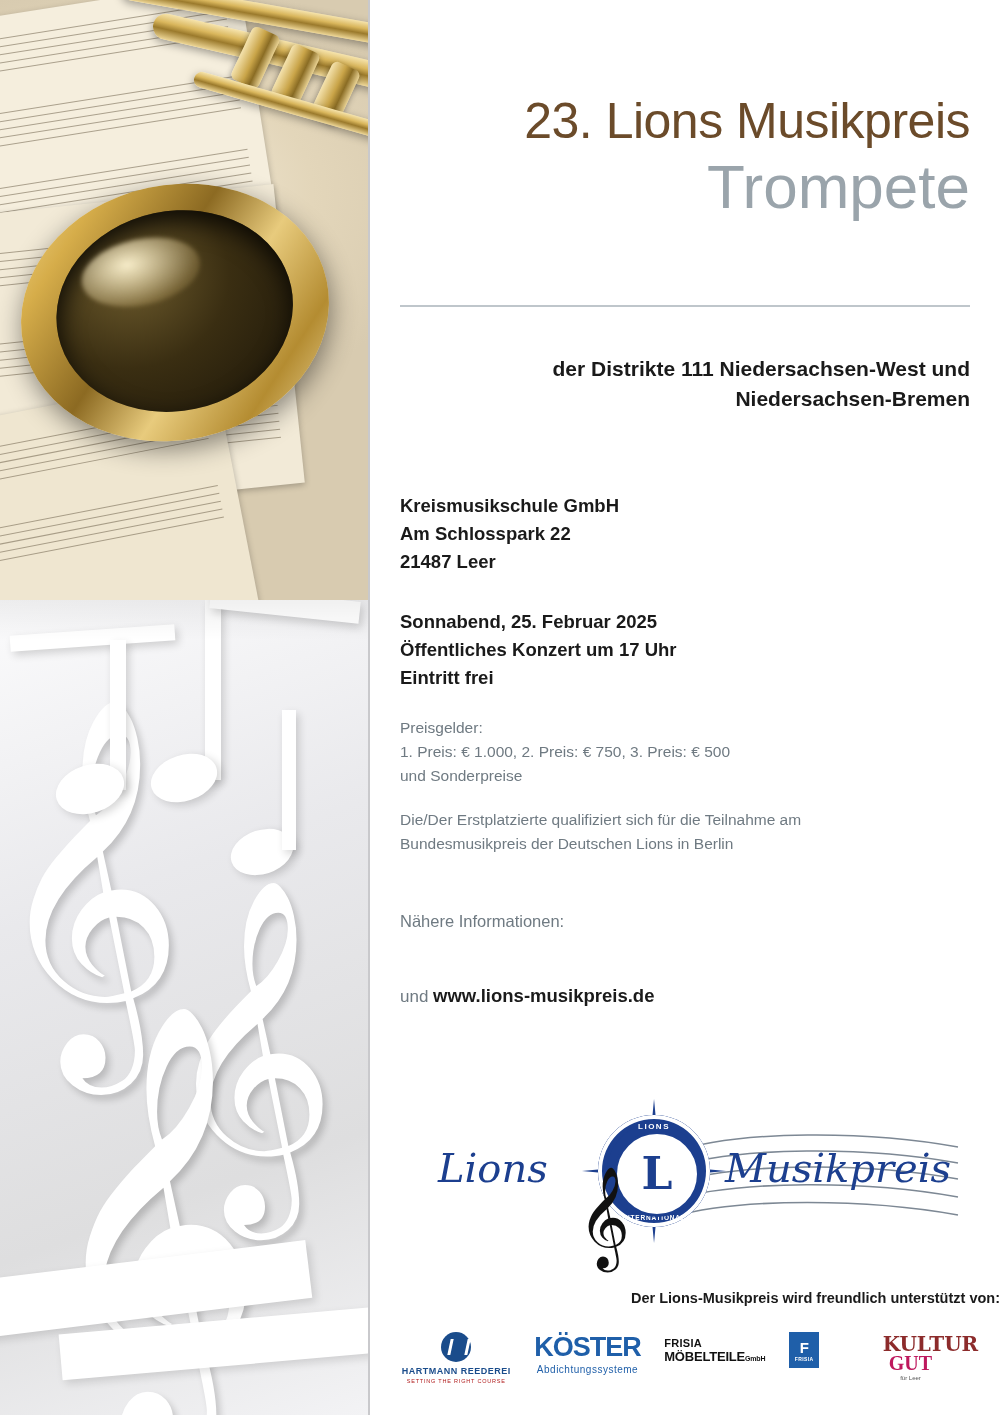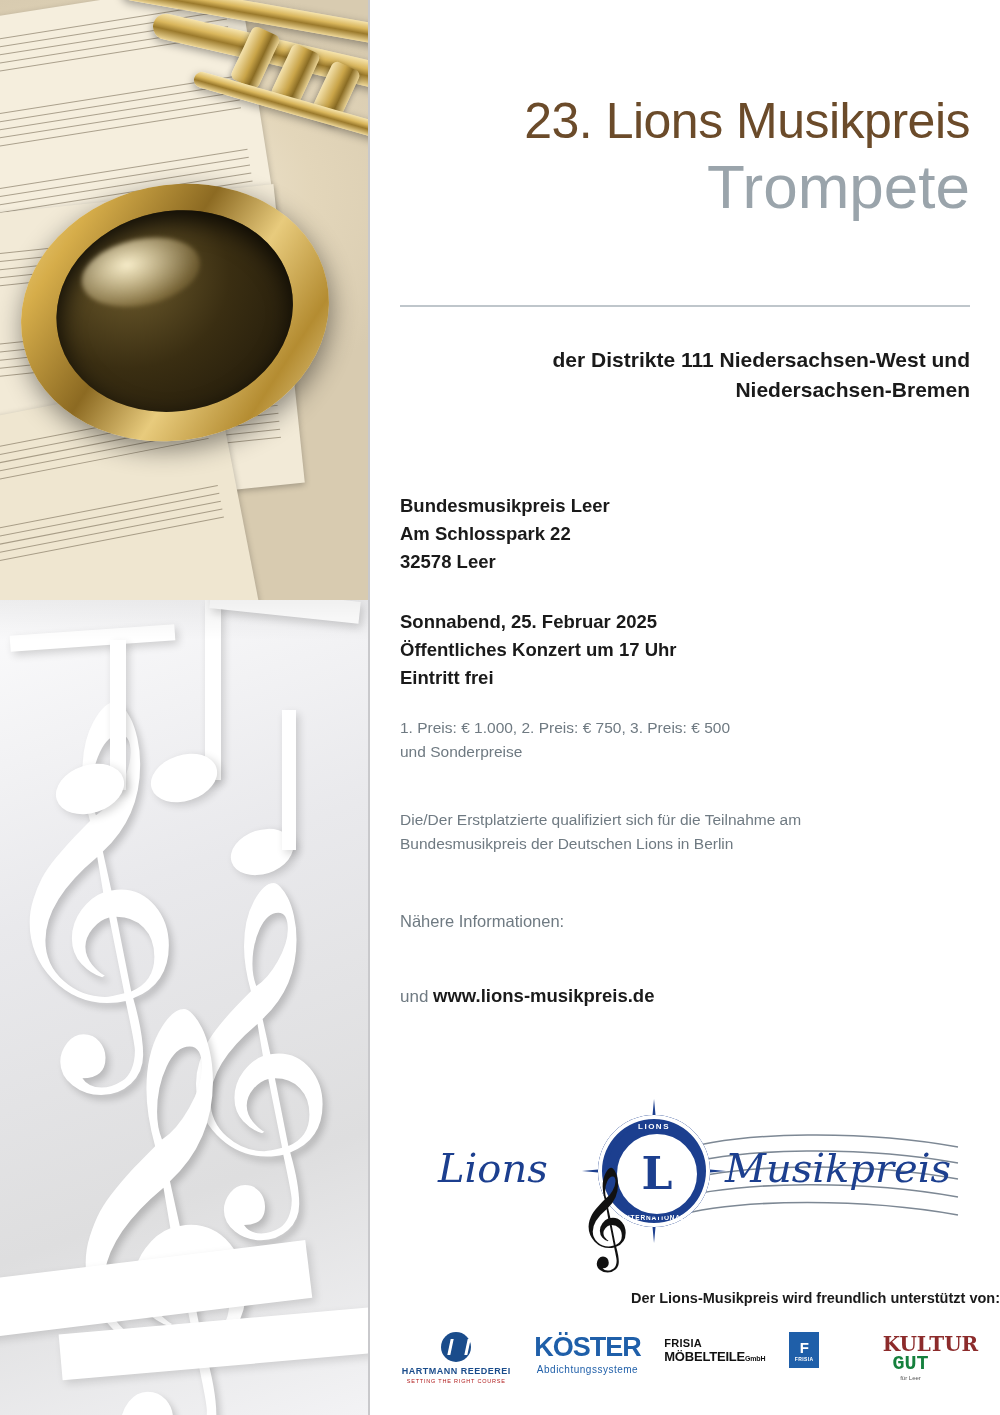--- a/index.html
+++ b/index.html
@@ -172,21 +172,21 @@
   .rule {
     position: absolute;
     left: 30px; top: 305px;
     width: 570px;
     height: 2px;
     background: #bfc6cb;
   }
 
   .district {
     position: absolute;
-    left: 30px; top: 345px;
+    left: 30px; top: 354px;
     width: 570px;
     text-align: right;
     font-size: 21px;
     font-weight: bold;
     color: #1a1a1a;
     line-height: 1.45;
   }
 
   .block {
     position: absolute;
@@ -329,22 +329,22 @@
     display:flex; flex-direction:column; align-items:center; justify-content:center;
     font-size: 15px; font-weight: bold;
   }
   .sp-frisia .box span { font-size: 5px; letter-spacing: .4px; }
 
   .sp-kultur .n1 {
     font-family: "DejaVu Serif", serif;
     font-size: 20px; color: #8c2b2b; font-weight: bold; margin-left: 40px;
   }
   .sp-kultur .n2 {
-    font-family: Liberation Mono, monospace;
-    font-size: 20px; color: #15803d; font-weight: bold; margin-top: -4px;
+    font-family: Liberation Serif, serif;
+    font-size: 20px; color: #be185d; font-weight: bold; margin-top: -4px;
   }
   .sp-kultur .n3 { font-size: 6px; color: #555; }
 </style>
 </head>
 <body>
 
 <div class="poster">
 
   <div class="left-col">
 
@@ -442,32 +442,33 @@
     </div>
 
     <div class="rule"></div>
 
     <div class="district">
       <div>der Distrikte 111 Niedersachsen-West und</div>
       <div>Niedersachsen-Bremen</div>
     </div>
 
     <div class="block venue">
-      <div>Bundesmusikpreis Leer</div>
+      <div>Kreismusikschule GmbH</div>
       <div>Am Schlosspark 22</div>
-      <div>32578 Leer</div>
+      <div>21487 Leer</div>
     </div>
 
     <div class="block date">
       <div>Sonnabend, 25. Februar 2025</div>
       <div>Öffentliches Konzert um 17 Uhr</div>
       <div>Eintritt frei</div>
     </div>
 
     <div class="block prizes">
+      <div>Preisgelder:</div>
       <div>1. Preis: € 1.000, 2. Preis: € 750, 3. Preis: € 500</div>
       <div>und Sonderpreise</div>
     </div>
 
     <div class="block info-head">Nähere Informationen:</div>
 
     <div class="block qualify">
       <div>Die/Der Erstplatzierte qualifiziert sich für die Teilnahme am</div>
       <div>Bundesmusikpreis der Deutschen Lions in Berlin</div>
     </div>

